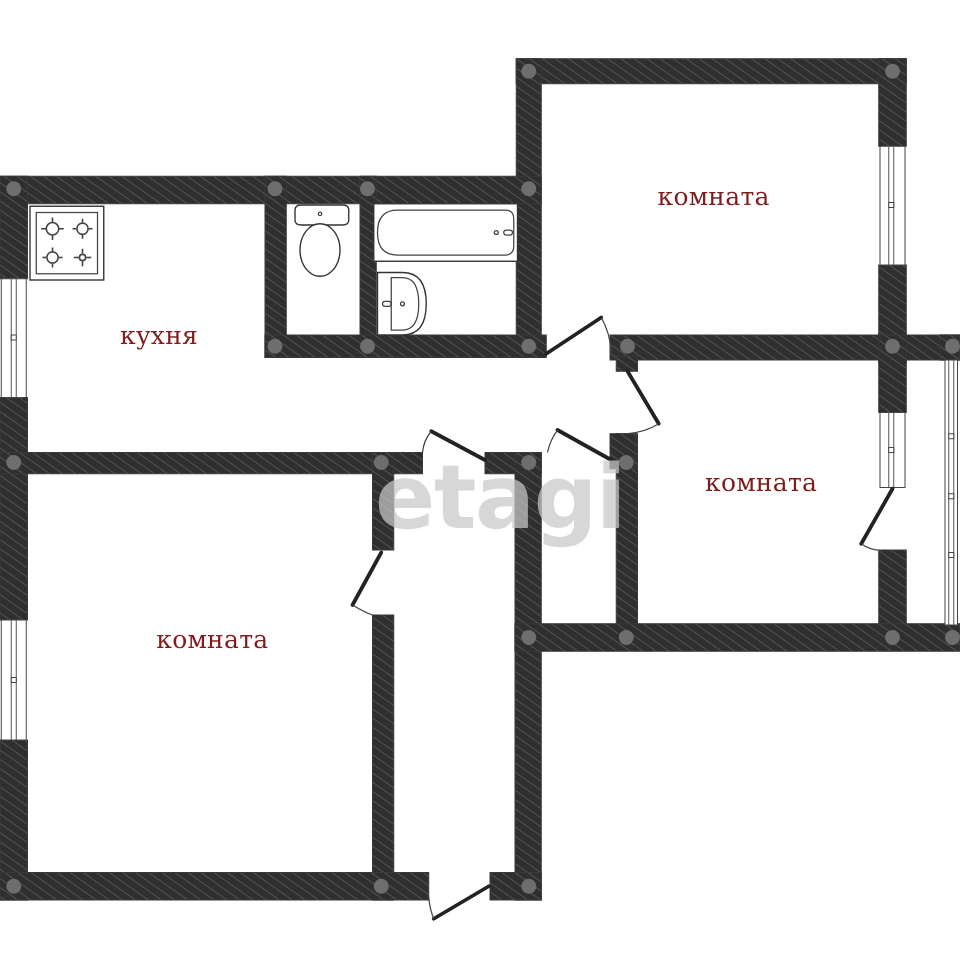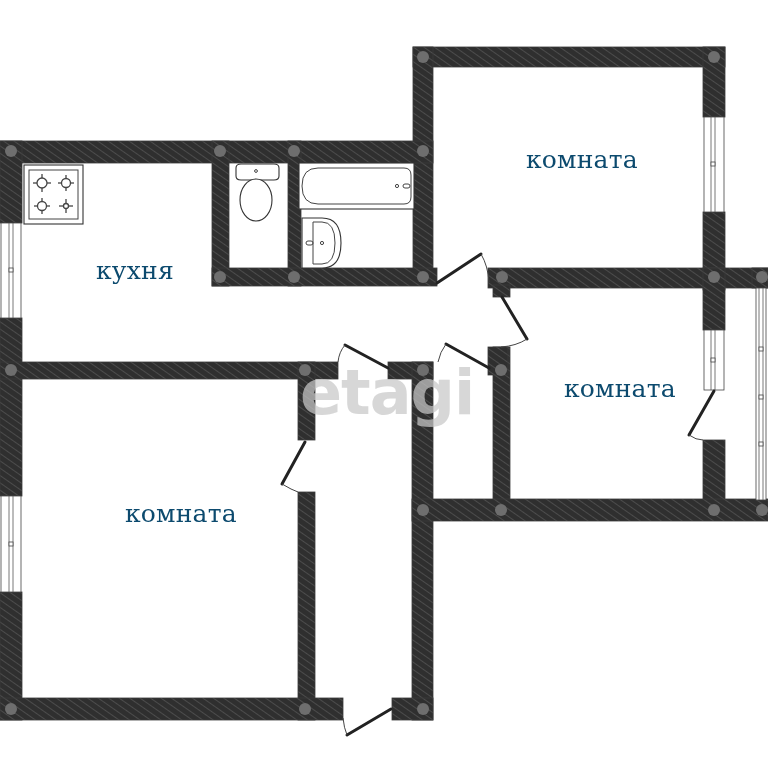--- a/index.html
+++ b/index.html
@@ -9,30 +9,30 @@
     .col { fill: #6e6e6e; }
     .win-frame { fill: #ffffff; stroke: #444; stroke-width: 0.8; }
     .win-line { stroke: #555; stroke-width: 0.8; fill: none; }
     .door-leaf { stroke: #222; stroke-width: 3; fill: none; stroke-linecap: round; }
     .door-arc { stroke: #444; stroke-width: 1; fill: none; }
     .fixture { fill: #ffffff; stroke: #333; stroke-width: 1.1; }
     .fixture-thin { fill: none; stroke: #444; stroke-width: 1; }
     .room-label {
       position: absolute;
       font-family: "DejaVu Serif", "Liberation Serif", serif;
-      font-size: 25px;
-      color: #0c4a6e;
+      font-size: 20px;
+      color: #7f1d1d;
       white-space: nowrap;
       letter-spacing: 0.2px;
     }
     .watermark {
       position: absolute;
       font-family: "DejaVu Sans", "Liberation Sans", sans-serif;
       font-weight: bold;
-      font-size: 62px;
+      font-size: 71px;
       color: rgba(200,200,200,0.72);
       letter-spacing: -1px;
       white-space: nowrap;
     }
   </style>
 </head>
 <body>
 
 <svg id="plan" viewBox="0 0 768 768" xmlns="http://www.w3.org/2000/svg">
   <defs>

